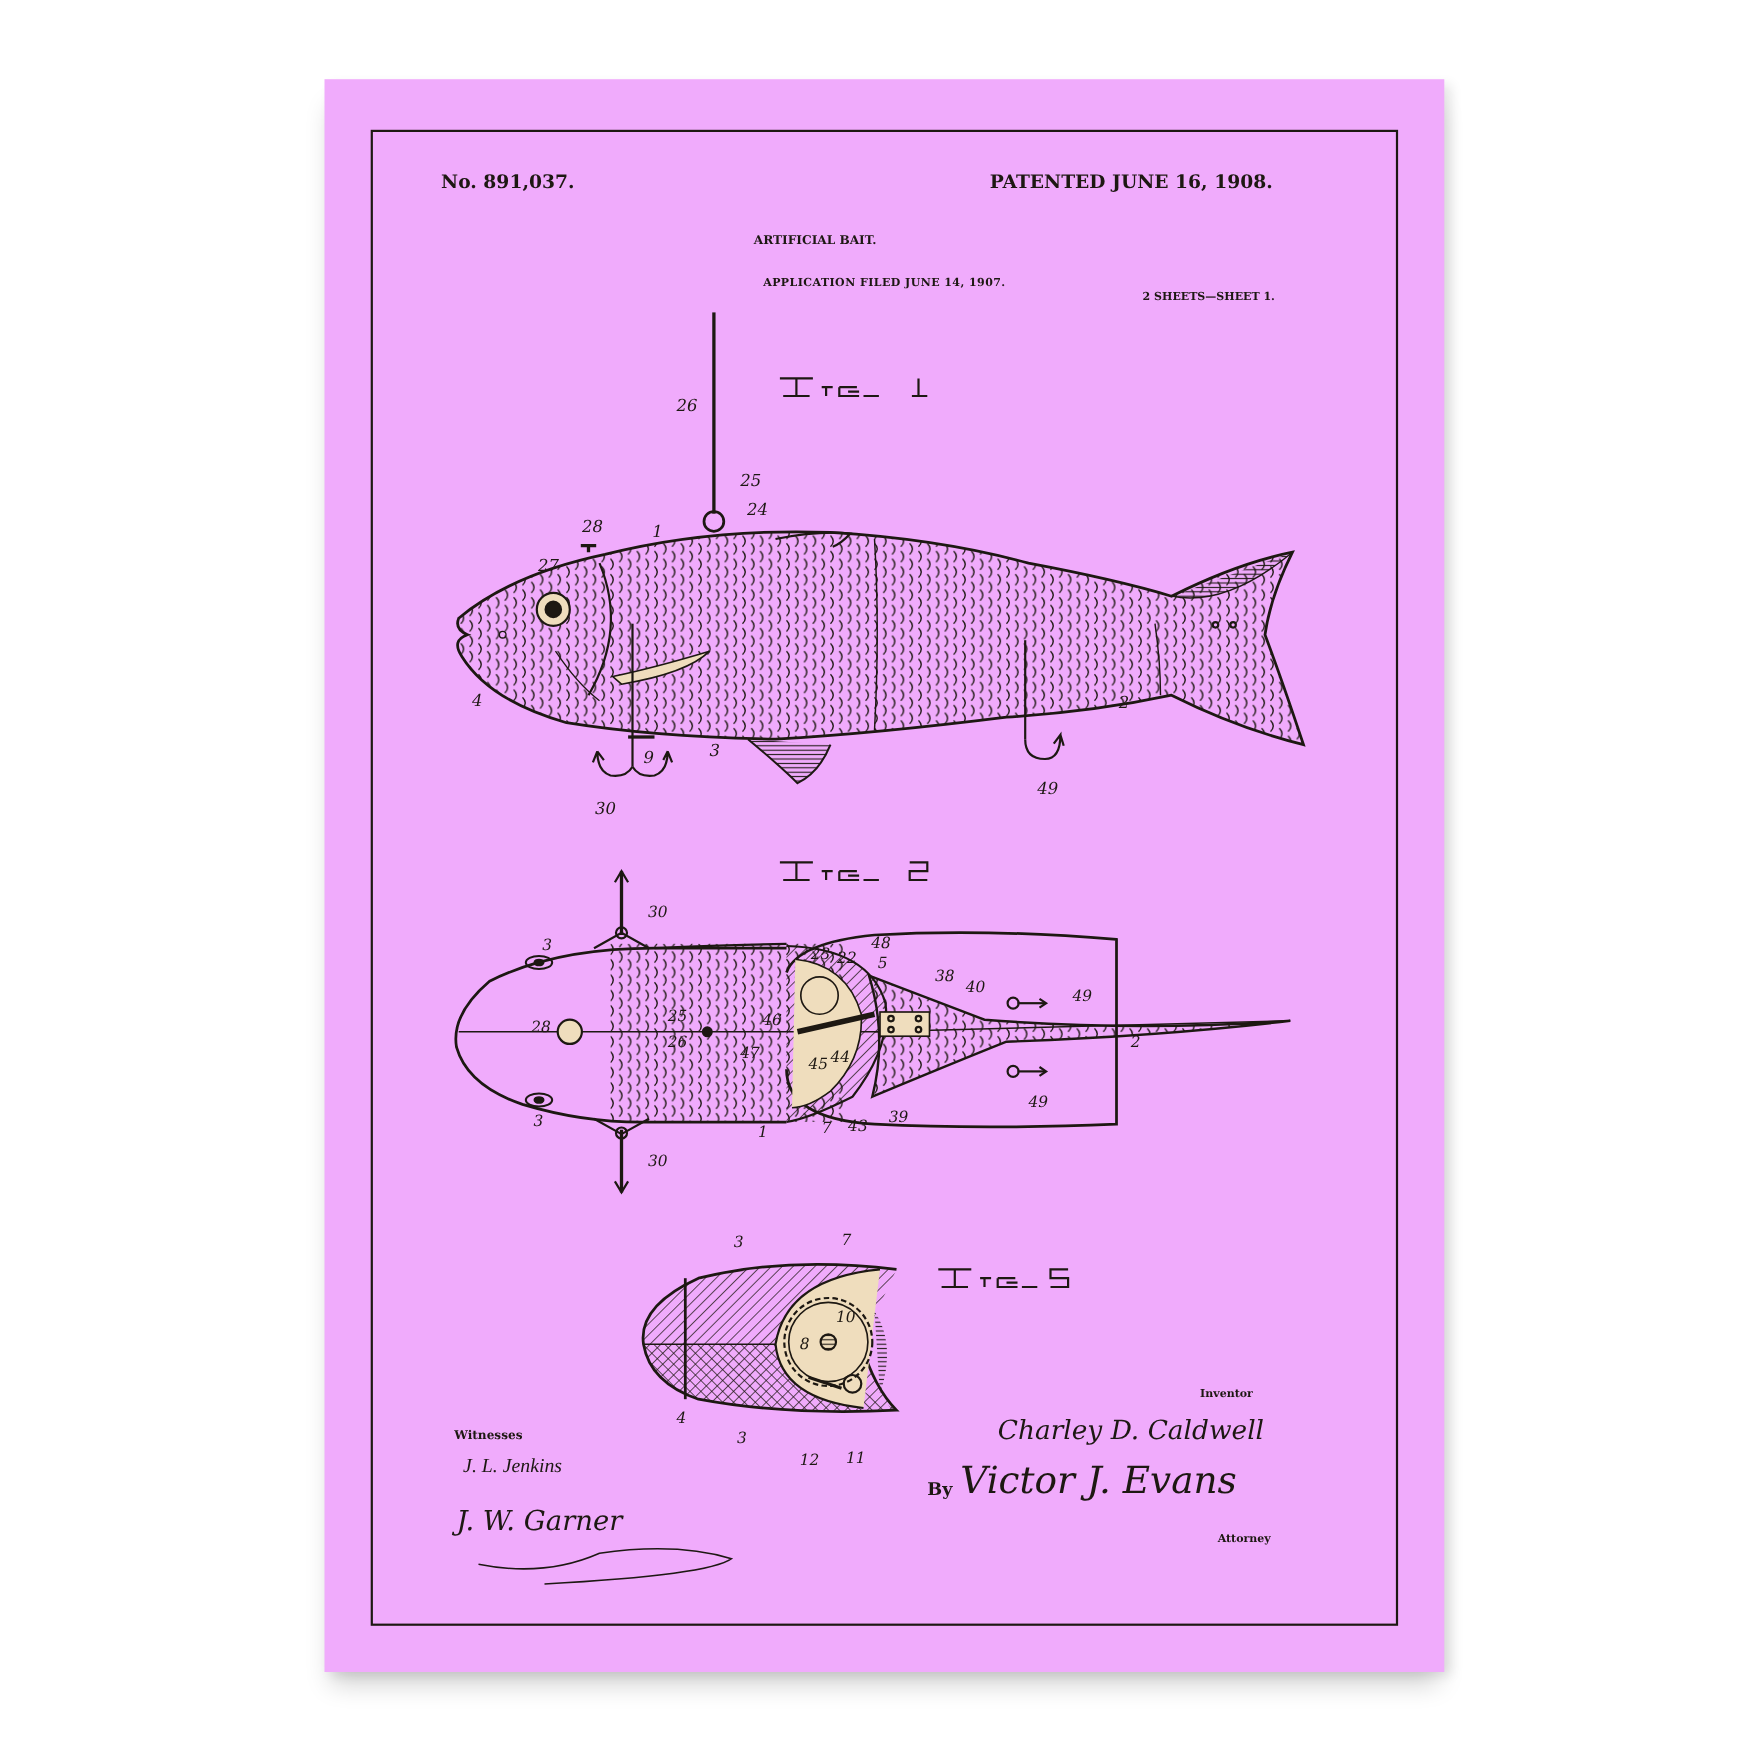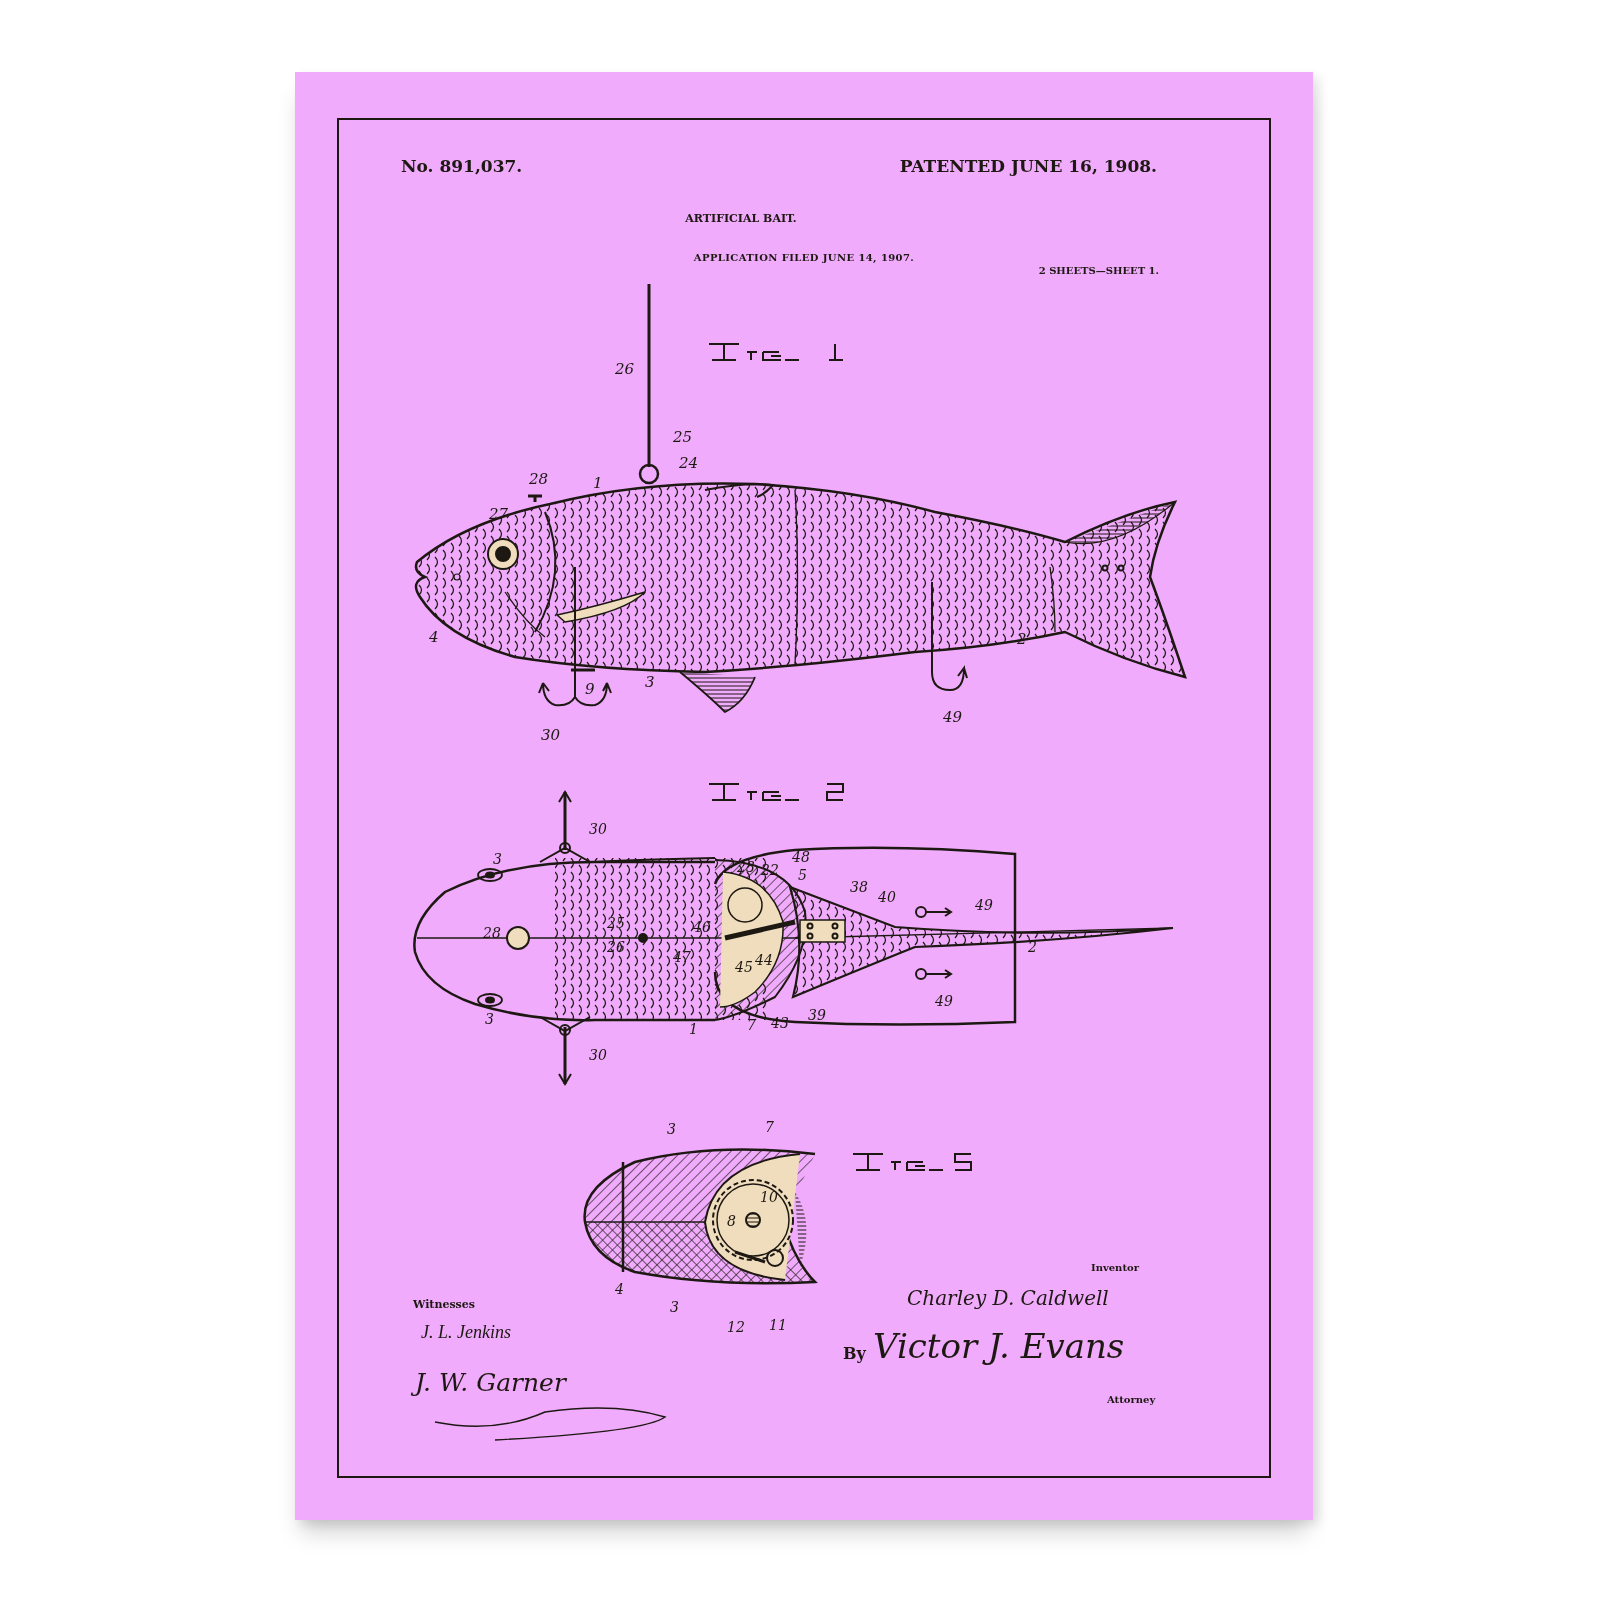--- a/index.html
+++ b/index.html
@@ -208,17 +208,17 @@
     <g stroke="#1d1812" fill="none" stroke-width="1.4">
       <path d="M140 1350 Q200 1362 250 1340 Q320 1330 370 1345 Q350 1360 200 1368"></path>
     </g>
   </svg>
 
   <div class="small-gothic" style="left:118px; top:1226px;">Witnesses</div>
   <div class="script" style="left:126px; top:1250px; font-size:18px;font-family:Liberation Serif, serif;">J. L. Jenkins</div>
   <div class="script" style="left:120px; top:1296px; font-size:25px;">J. W. Garner</div>
 
   <div class="small-gothic" style="left:796px; top:1190px; font-size:10px;">Inventor</div>
-  <div class="script" style="left:612px; top:1214px; font-size:20px;">Charley D. Caldwell</div>
+  <div class="script" style="left:612px; top:1214px; font-size:24px;">Charley D. Caldwell</div>
   <div class="small-gothic" style="left:548px; top:1272px; font-size:16px;">By</div>
   <div class="script" style="left:578px; top:1254px; font-size:34px;">Victor J. Evans</div>
   <div class="small-gothic" style="left:812px; top:1322px; font-size:10px;">Attorney</div>
 </div>
 
 </body></html>

